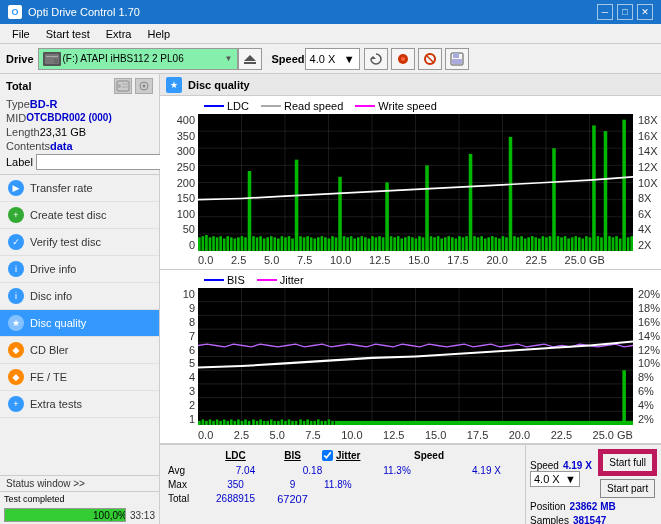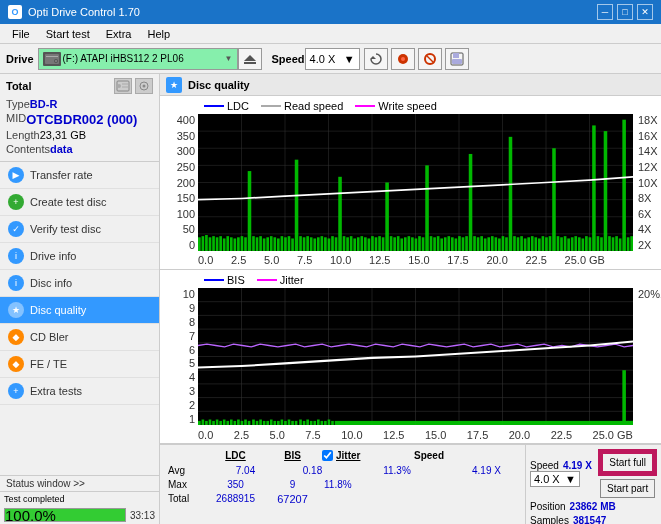--- a/index.html
+++ b/index.html
@@ -137,21 +137,21 @@
     .progress-row {
       display: flex; align-items: center; gap: 4px; padding: 2px 4px;
     }
     .progress-bar-bg {
       flex: 1; height: 14px; background: white; border: 1px solid #999; position: relative; overflow: hidden;
     }
     .progress-bar-fill {
       position: absolute; left: 0; top: 0; height: 100%; background: #33cc33;
     }
     .progress-text {
-      position: absolute; width: 100%; text-align: left; font-size: 15px; line-height: 14px; color: #000;
+      position: absolute; width: 100%; text-align: center; font-size: 10px; line-height: 14px; color: #000; margin-left: 45px;
     }
     .status-time { font-size: 10px; color: #333; white-space: nowrap; }
 
     
     .content { flex: 1; display: flex; flex-direction: column; overflow: hidden; }
 
     
     .dq-header {
       background: #e8e8e8;
       border-bottom: 1px solid #ccc;
@@ -342,29 +342,39 @@
               </svg>
           </div>
         </div>
       </div>
       <div class="disc-field">
         <span class="disc-field-label">Type</span>
         <span class="disc-field-value">BD-R</span>
       </div>
       <div class="disc-field">
         <span class="disc-field-label">MID</span>
-        <span class="disc-field-value" style="font-size:13px;">OTCBDR002 (000)</span>
+        <span class="disc-field-value" style="font-size:10px;">OTCBDR002 (000)</span>
       </div>
       <div class="disc-field">
         <span class="disc-field-label">Length</span>
         <span class="disc-field-value normal">23,31 GB</span>
       </div>
       <div class="disc-field">
         <span class="disc-field-label">Contents</span>
         <span class="disc-field-value">data</span>
+      </div>
+      <div class="disc-label-row">
+        <span>Label</span>
+        <input class="disc-label-input" type="text" value="" style="">
+        <div class="disc-label-btn">
+          <svg width="12" height="12" viewBox="0 0 12 12">
+              <circle cx="5" cy="5" r="3.5" fill="none" stroke="#555" stroke-width="1.2"></circle>
+              <line x1="8" y1="8" x2="11" y2="11" stroke="#555" stroke-width="1.2"></line>
+            </svg>
+        </div>
       </div>
     </div>
 
     <div class="nav-items">
 
       <div class="nav-item">
         <div class="nav-item-icon blue">▶</div>
         <span>Transfer rate</span>
       </div>
       <div class="nav-item">
@@ -661,21 +671,21 @@
           <span>8</span>
           <span>7</span>
           <span>6</span>
           <span>5</span>
           <span>4</span>
           <span>3</span>
           <span>2</span>
           <span>1</span>
         </div>
 
-        <div style="right:0;top:18px;bottom:18px;width:26px;position:absolute;display:flex;flex-direction:row;justify-content:space-between;padding-left:3px;font-size:8px;color:#333;">
+        <div style="right:0;top:18px;bottom:18px;width:26px;position:absolute;display:flex;flex-direction:column;justify-content:space-between;padding-left:3px;font-size:8px;color:#333;">
           <span>20%</span>
           <span>18%</span>
           <span>16%</span>
           <span>14%</span>
           <span>12%</span>
           <span>10%</span>
           <span>8%</span>
           <span>6%</span>
           <span>4%</span>
           <span>2%</span>

